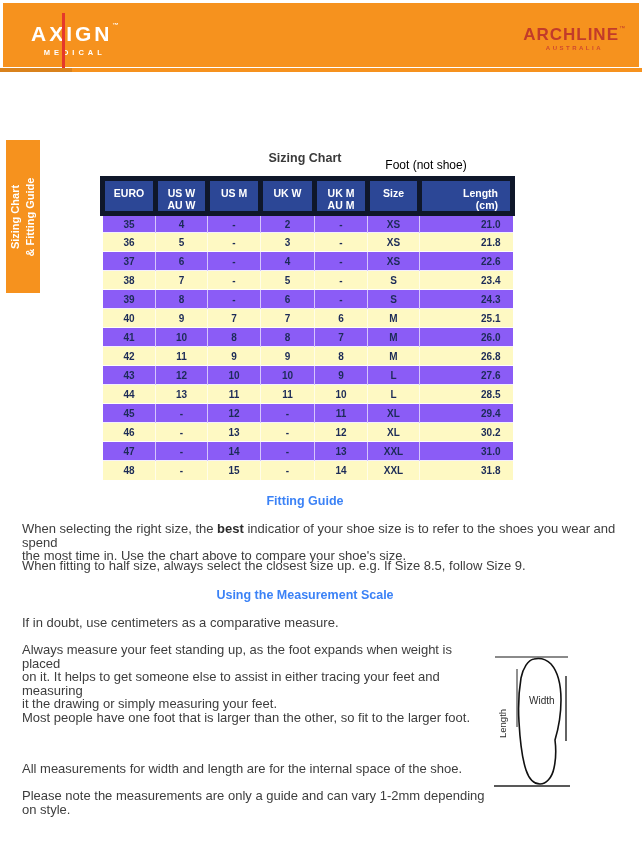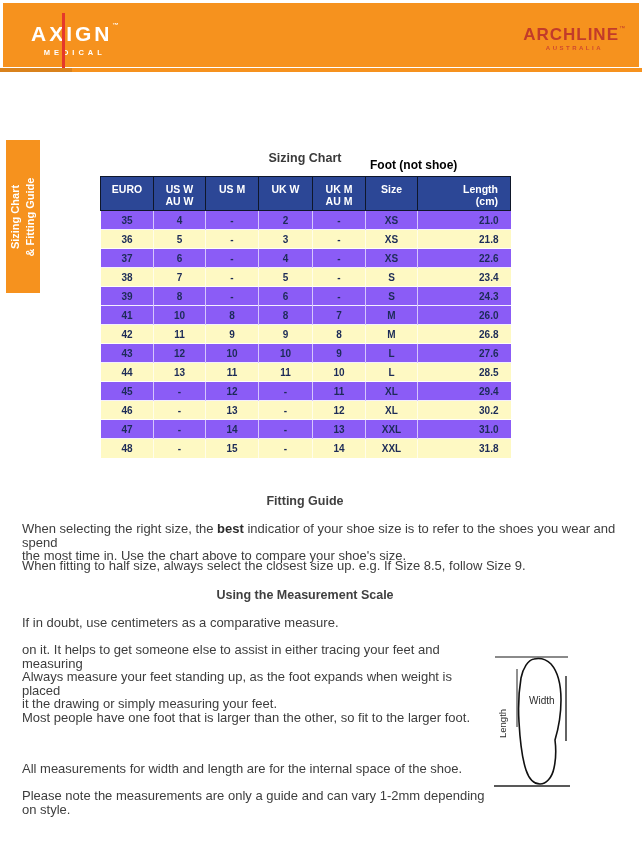--- a/index.html
+++ b/index.html
@@ -61,45 +61,45 @@
     white-space:nowrap; color:#fff; font-weight:bold; font-size:11px;
     text-align:center; line-height:15px;
   }
 
   
   .chart-title {
     position:absolute; left:100px; top:151px; width:410px; text-align:center;
     font-size:12.5px; font-weight:bold; color:#3a3a3a;
   }
   .foot-note {
-    position:absolute; left:370px; top:158px; width:140px; text-align:left;
-    font-size:12px; font-weight:bold; color:#000;
+    position:absolute; left:356px; top:158px; width:140px; text-align:center;
+    font-size:12px; font-weight:normal; color:#000;
   }
 
   
   .sizing-table-wrap { position:absolute; left:100px; top:176px; width:410px; }
   table.sizing { width:410px; border-collapse:collapse; table-layout:fixed; }
   table.sizing th {
     background:#2C4796; color:#fff; font-size:10.5px; font-weight:bold;
     height:34px; vertical-align:top; padding-top:6px; line-height:12px;
-    text-align:center; border:1px solid #0f172a;
+    text-align:center; border:5px solid #0f172a;
   }
   table.sizing th.len, table.sizing td.len { text-align:right; padding-right:12px; }
   table.sizing td {
     height:19px; text-align:center; font-size:10px; font-weight:bold;
     color:#1C2B57; border-left:1px solid rgba(255,255,255,0.65);
     border-top:1px solid rgba(255,255,255,0.9);
   }
   tr.row-blue  { background:#8b5cf6; }
   tr.row-light { background:#fef9c3; }
 
   
   .sec-title {
     position:absolute; left:100px; width:410px; text-align:center;
-    font-size:12.5px; font-weight:bold; color:#404040;
+    font-size:12.5px; font-weight:bold; color:#3b82f6;
   }
   .body-par {
     position:absolute; left:22px; font-size:13px; color:#3d3d3d;
     line-height:13.5px;
   }
   .body-par b { color:#2b2b2b; }
 
   
   .foot-diagram { position:absolute; left:488px; top:648px; width:150px; height:150px;text-align:right; }
   .foot-diagram svg { display:block; }
@@ -212,20 +212,29 @@
           </tr>
           <tr class="row-blue">
             <td>39</td>
             <td>8</td>
             <td>-</td>
             <td>6</td>
             <td>-</td>
             <td>S</td>
             <td class="len">24.3</td>
           </tr>
+          <tr class="row-light">
+            <td>40</td>
+            <td>9</td>
+            <td>7</td>
+            <td>7</td>
+            <td>6</td>
+            <td>M</td>
+            <td class="len">25.1</td>
+          </tr>
           <tr class="row-blue">
             <td>41</td>
             <td>10</td>
             <td>8</td>
             <td>8</td>
             <td>7</td>
             <td>M</td>
             <td class="len">26.0</td>
           </tr>
           <tr class="row-light">
@@ -298,22 +307,22 @@
   <div class="sec-title" style="top:494px;">Fitting Guide</div>
   <div class="body-par" style="top:522px; width:608px;">
     <div><span>When selecting the right size, the </span><b>best</b><span> indicatior of your shoe size is to refer to the shoes you wear and spend</span></div>
     <div>the most time in. Use the chart above to compare your shoe's size.</div>
   </div>
   <div class="body-par" style="top:559px; width:608px;">When fitting to half size, always select the closest size up. e.g. If Size 8.5, follow Size 9.</div>
 
   <div class="sec-title" style="top:588px;">Using the Measurement Scale</div>
   <div class="body-par" style="top:616px; width:608px;">If in doubt, use centimeters as a comparative measure.</div>
   <div class="body-par" style="top:643px; width:470px;">
+    <div>Always measure your feet standing up, as the foot expands when weight is placed</div>
     <div>on it. It helps to get someone else to assist in either tracing your feet and measuring</div>
-    <div>Always measure your feet standing up, as the foot expands when weight is placed</div>
     <div>it the drawing or simply measuring your feet.</div>
   </div>
   <div class="body-par" style="top:711px; width:470px;">Most people have one foot that is larger than the other, so fit to the larger foot.</div>
   <div class="body-par" style="top:762px; width:470px;">All measurements for width and length are for the internal space of the shoe.</div>
   <div class="body-par" style="top:789px; width:470px;">
     <div>Please note the measurements are only a guide and can vary 1-2mm depending</div>
     <div>on style.</div>
   </div>
 
   <div class="foot-diagram">

